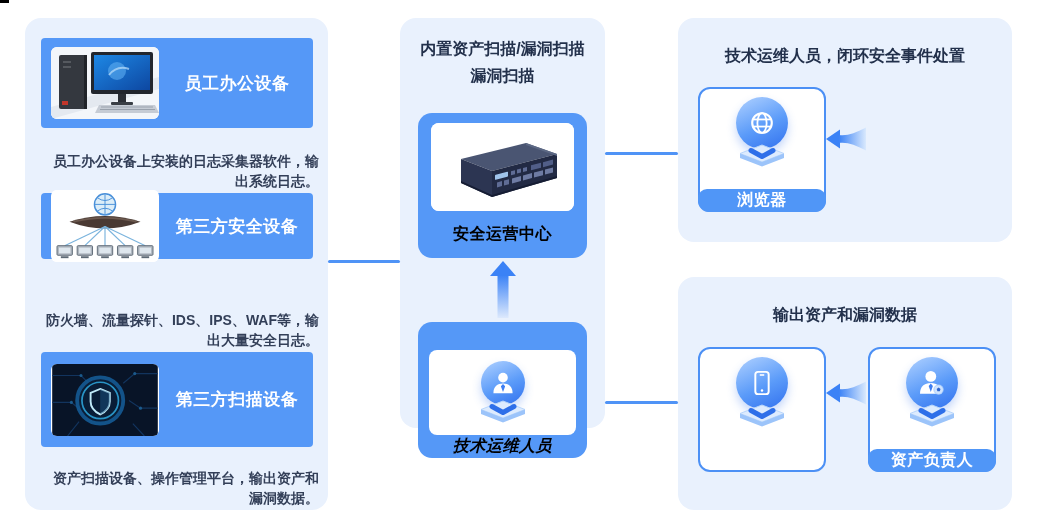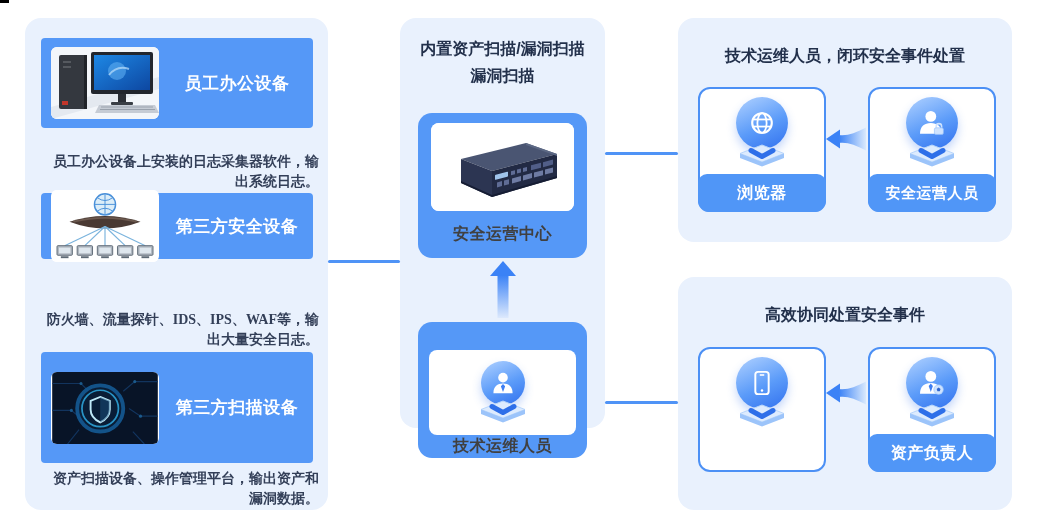--- a/index.html
+++ b/index.html
@@ -10,54 +10,54 @@
   .left-panel{left:25px;top:18px;width:303px;height:492px;}
   .mid-panel{left:400px;top:18px;width:205px;height:410px;}
   .rt-panel{left:678px;top:18px;width:334px;height:224px;}
   .rb-panel{left:678px;top:277px;width:334px;height:233px;}
 
   
   .src-card{position:absolute;left:16px;width:272px;background:#5598F7;border-radius:4px;
             display:flex;align-items:center;gap:12px;padding:9px 10px;box-sizing:border-box;}
   .src-card.c1{top:20px;height:90px;}
   .src-card.c2{top:175px;height:66px;}
-  .src-card.c3{top:334px;height:111px;}
+  .src-card.c3{top:334px;height:95px;}
   .photo{width:108px;height:72px;background:#fff;border-radius:6px;overflow:hidden;flex:none;}
   .photo svg{display:block;}
   .src-label{flex:1;text-align:center;color:#fff;font-weight:700;font-size:17px;letter-spacing:.5px;}
   .src-desc{position:absolute;left:16px;width:278px;font-size:14px;font-weight:600;color:#333F58;line-height:1.45;text-align:right;}
   .src-desc.d1{top:119px;}
-  .src-desc.d2{top:278px;font-family:Liberation Serif, serif;}
+  .src-desc.d2{top:278px;}
   .src-desc.d3{top:436px;}
 
   
   .mid-title{position:absolute;top:17px;left:0;right:0;text-align:center;
              font-size:16px;font-weight:700;color:#22304B;line-height:27px;}
   .blue-box{position:absolute;left:18px;width:169px;background:#5598F7;border-radius:14px;
             box-sizing:border-box;display:flex;flex-direction:column;align-items:center;}
   .soc-box{top:95px;height:145px;padding:10px 13px 0;}
-  .ops-box{top:304px;height:136px;padding:28px 11px 0;}
+  .ops-box{top:304px;height:136px;padding:28px 11px 0;font-style:italic;}
   .inner-white{background:#fff;border-radius:8px;overflow:hidden;}
   .soc-photo{width:143px;height:88px;}
   .ops-photo{width:147px;height:85px;display:flex;flex-direction:column;align-items:center;justify-content:center;}
-  .box-label{flex:1;display:flex;align-items:center;justify-content:center;color:#404040;font-weight:700;font-size:16px;letter-spacing:.5px;}
+  .box-label{flex:1;display:flex;align-items:center;justify-content:center;color:#000000;font-weight:700;font-size:16px;letter-spacing:.5px;}
   .up-arrow{position:absolute;left:89px;top:243px;}
 
   
   .r-title{position:absolute;top:28px;left:0;right:0;text-align:center;font-size:16px;font-weight:700;color:#22304B;}
   .rcard{position:absolute;width:128px;height:125px;background:#fff;border:2px solid #4C90F5;
          border-radius:12px;box-sizing:border-box;}
   .rcard .icon-area{height:84px;display:flex;flex-direction:column;align-items:center;justify-content:flex-start;padding-top:8px;}
   .icon-circle{width:52px;height:52px;border-radius:50%;
      background:linear-gradient(155deg,#A9CDFF 5%,#5B9BF9 55%,#3170EE 100%);
      display:flex;align-items:center;justify-content:center;
      box-shadow:0 5px 10px rgba(62,123,240,.30);flex:none;}
   .ops-circle{width:44px;height:44px;}
   .stack{margin-top:-7px;flex:none;}
-  .bar{position:absolute;left:-2px;right:-2px;bottom:-2px;height:38px;background:#5096F7;
+  .bar{position:absolute;left:-2px;right:-2px;bottom:-2px;height:23px;background:#5096F7;
        border-radius:9px 9px 11px 11px;display:flex;align-items:center;justify-content:center;
        color:#fff;font-weight:700;font-size:16px;letter-spacing:.5px;}
   .bar.small{font-size:15px;}
   .card-a{left:20px;top:69px;}
   .card-b{left:190px;top:69px;}
   .rb-panel .card-a{top:70px;}
   .rb-panel .card-b{top:70px;}
   .h-arrow{position:absolute;}
   .rt-panel .h-arrow{left:148px;top:106px;}
   .rb-panel .h-arrow{left:148px;top:101px;}
@@ -268,44 +268,24 @@
         </svg>
       </div>
       <div class="bar">浏览器</div>
     </div>
 
     <svg class="h-arrow" width="40" height="30" viewBox="0 0 40 30">
       <polygon points="0,15 14,5.5 14,24.5" fill="#3B82F6"></polygon>
       <path d="M13 11 C22 12 29 9 40 3.5 L40 26.5 C29 21 22 18 13 19 Z" fill="url(#gradLeft)"></path>
     </svg>
 
-    <div class="rcard card-b">
-      <div class="icon-area">
-        <div class="icon-circle">
-          <svg viewBox="0 0 60 60" width="36" height="36">
-            <circle cx="28" cy="19" r="9" fill="#fff"></circle>
-            <path d="M10 48 C10 35.5 17.5 30 28 30 C38.5 30 46 35.5 46 48 Z" fill="#fff"></path>
-            <g transform="translate(33,30)">
-              <path d="M4 8 V5.5 a4.5 4.5 0 0 1 9 0 V8" fill="none" stroke="#CFE3FE" stroke-width="2.6"></path>
-              <rect x="1" y="8" width="15" height="11" rx="2.5" fill="#CFE3FE" stroke="#8FBCFA" stroke-width="1"></rect>
-            </g>
-          </svg>
-        </div>
-        <svg class="stack" width="52" height="26" viewBox="0 0 52 26">
-          <path d="M26 3 L48 11.5 L26 20 L4 11.5 Z" fill="#DDEBFE" stroke="#B9D6FB" stroke-width="1"></path>
-          <path d="M4 11.5 L4 16 L26 24.5 L48 16 L48 11.5 L26 20 Z" fill="#9CC4FA"></path>
-          <path d="M15 8.5 L26 14.5 L37 8.5" fill="none" stroke="#2E6FE9" stroke-width="5" stroke-linecap="round" stroke-linejoin="round"></path>
-        </svg>
-      </div>
-      <div class="bar small">安全运营人员</div>
-    </div>
   </section>
 
   <section class="panel rb-panel">
-    <div class="r-title">高效协同处置安全事件</div>
+    <div class="r-title">输出资产和漏洞数据</div>
 
     <div class="rcard card-a">
       <div class="icon-area">
         <div class="icon-circle">
           <svg viewBox="0 0 36 36" width="32" height="32">
             <rect x="10.5" y="5.5" width="15" height="25" rx="3" fill="none" stroke="#fff" stroke-width="2.2"></rect>
             <line x1="15.5" y1="9" x2="20.5" y2="9" stroke="#fff" stroke-width="1.8"></line>
             <circle cx="18" cy="26.4" r="1.4" fill="#fff"></circle>
           </svg>
         </div>

